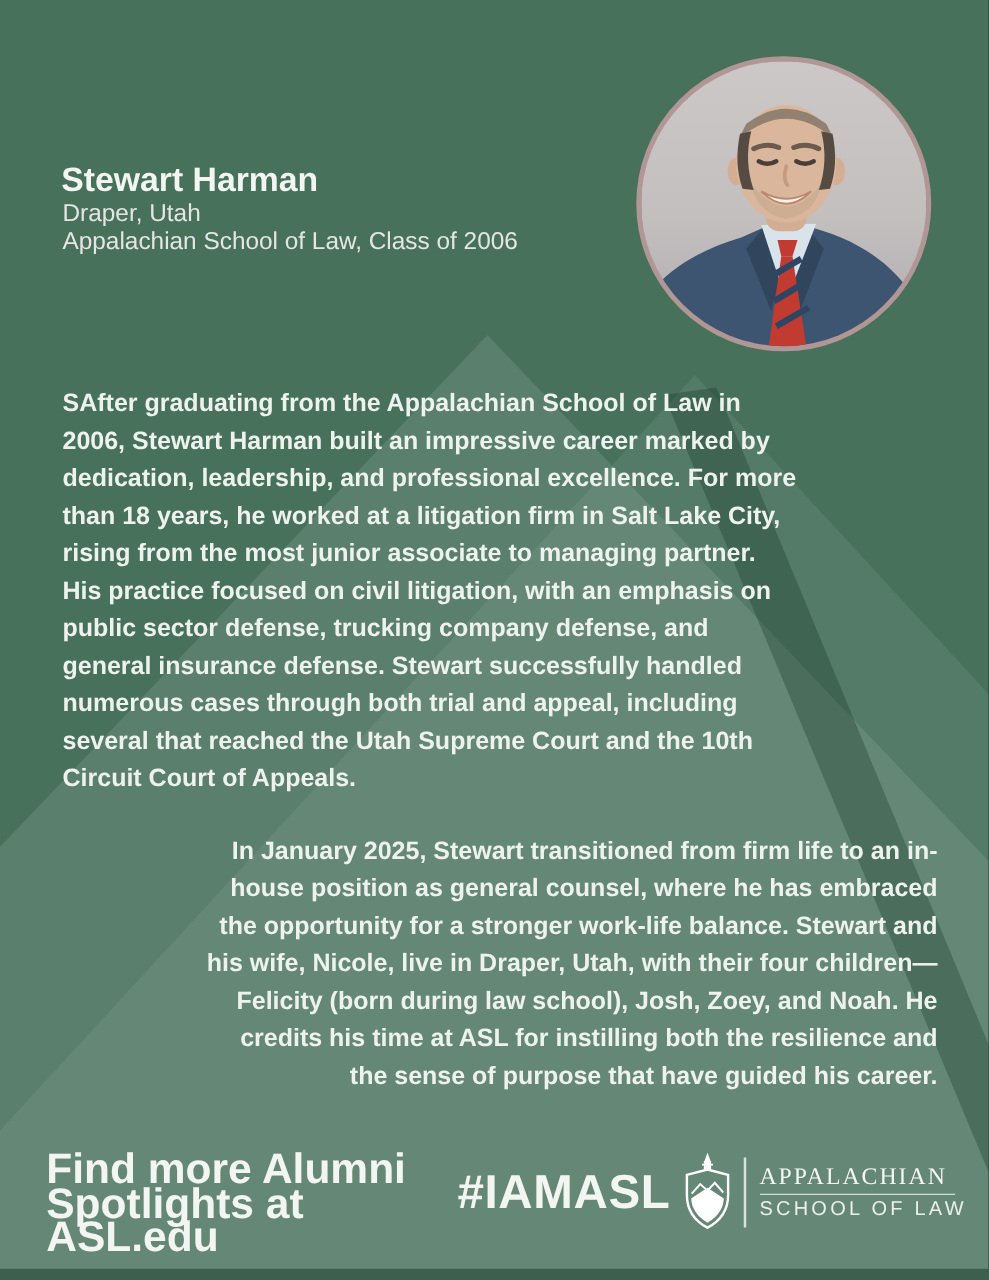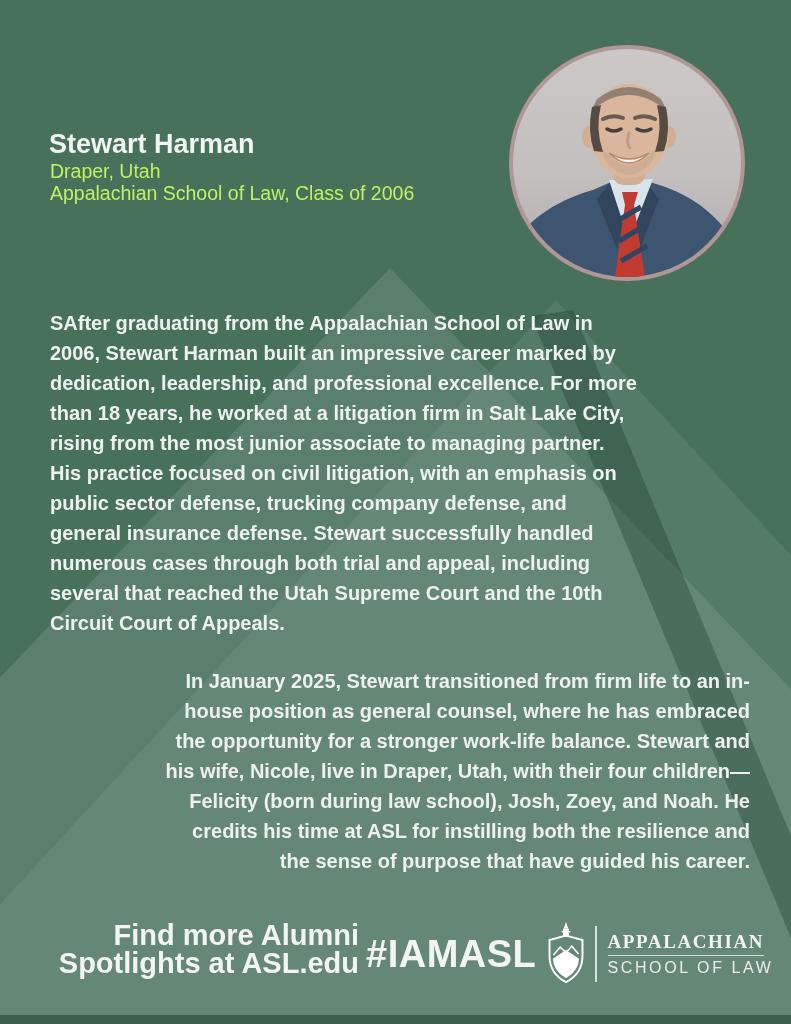--- a/index.html
+++ b/index.html
@@ -8,44 +8,44 @@
     background:var(--bg,#48715C);
     font-family:"Liberation Sans", sans-serif;
     color:var(--text,#F2F5F1);
   }
   .bg-svg{position:absolute;inset:0;width:791px;height:1024px;display:block;}
   .bottom-bar{position:absolute;left:0;bottom:0;width:791px;height:9px;background:var(--bar,#3D5F4E);}
 
   
   .title{position:absolute;left:47px;top:75px;font-size:45px;font-weight:700;letter-spacing:.5px;line-height:1;margin:0;}
   .name{position:absolute;left:49px;top:131px;font-size:27px;font-weight:700;line-height:1;}
-  .sub{position:absolute;left:50px;top:161px;font-size:19.5px;font-weight:400;line-height:21.5px;white-space:pre-line;color:#bef264;}
+  .sub{position:absolute;left:50px;top:161px;font-size:19.5px;font-weight:400;line-height:21.5px;white-space:pre-line;color:#e5e5e5;}
 
   
   .portrait{
     position:absolute;left:509px;top:45px;width:228px;height:228px;
     border:4px solid var(--ring,#B09694);border-radius:50%;overflow:hidden;
     background:linear-gradient(180deg,#CCC8C7 0%,#C3BFBF 55%,#AFAAAC 100%);
   }
   .portrait svg{display:block;width:228px;height:228px;}
 
   
   .bio{position:absolute;left:50px;width:700px;font-size:20px;font-weight:700;line-height:30px;white-space:pre-line;color:#EEF2EE;}
   .bio.p1{top:288px;}
   .bio.p2{top:646px;text-align:right;}
 
   
-  .find-more{position:absolute;left:37px;top:922px;width:322px;text-align:right;
-    font-size:29px;font-weight:700;line-height:27.5px;white-space:pre-line;}
+  .find-more{position:absolute;left:37px;top:922px;width:322px;text-align:left;
+    font-size:34px;font-weight:700;line-height:27.5px;white-space:pre-line;}
   .hashtag{position:absolute;left:366px;top:935px;font-size:38px;font-weight:700;line-height:1;letter-spacing:.5px;}
   .logo{position:absolute;left:545px;top:922px;display:flex;align-items:center;}
   .shield{width:42px;height:64px;display:block;}
   .logo-divider{width:1.5px;height:56px;background:rgba(255,255,255,.75);margin:0 11px 0 8px;}
   .wordmark{font-family:"Liberation Serif", serif;font-size:19px;letter-spacing:1.6px;line-height:1;
-    text-transform:uppercase;color:#F4F6F3;font-weight:bold;}
+    text-transform:uppercase;color:#F4F6F3;}
   .logo-rule{height:1px;background:rgba(255,255,255,.7);margin:4px 0 4px 0;width:156px;}
   .logo-sub{font-size:16px;font-weight:400;letter-spacing:2.6px;line-height:1;color:#EBEFEA;}
 </style>
 </head>
 <body>
 
 <div class="page">
 
   <svg class="bg-svg" viewBox="0 0 791 1024" aria-hidden="true">
     <polygon points="390,268 -330,1024 1110,1024" fill="rgba(255,255,255,0.10)"></polygon>

